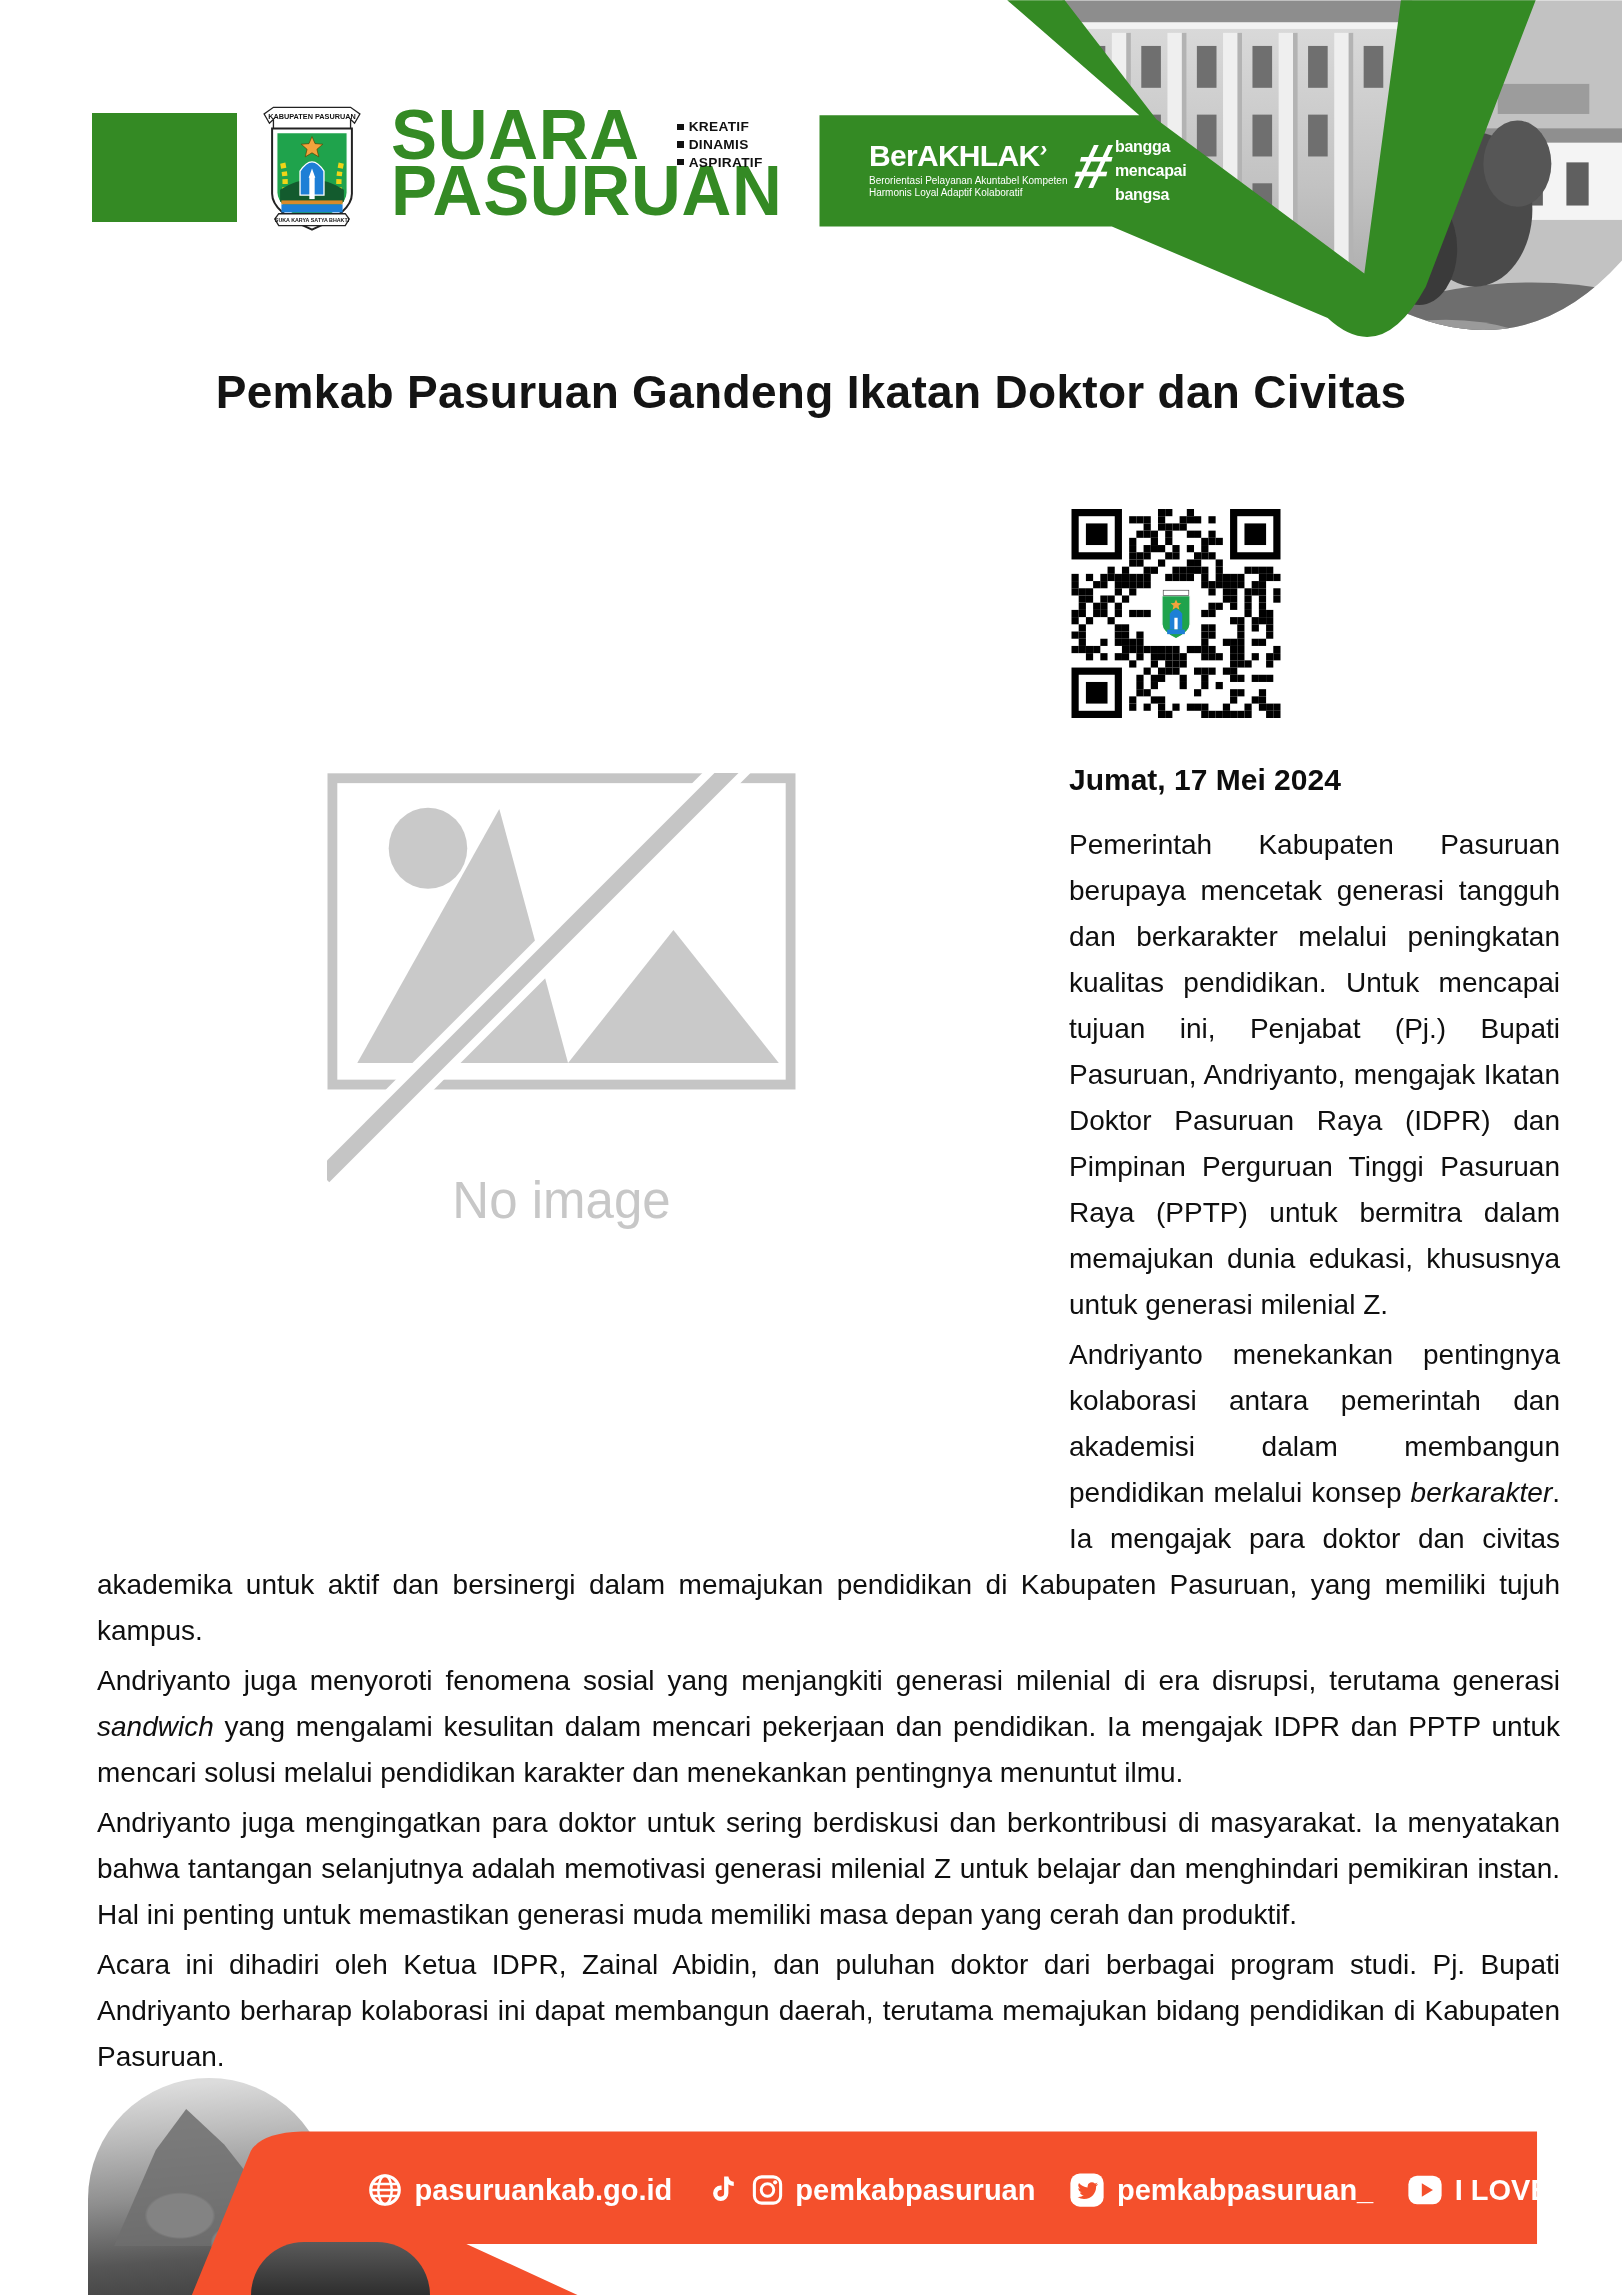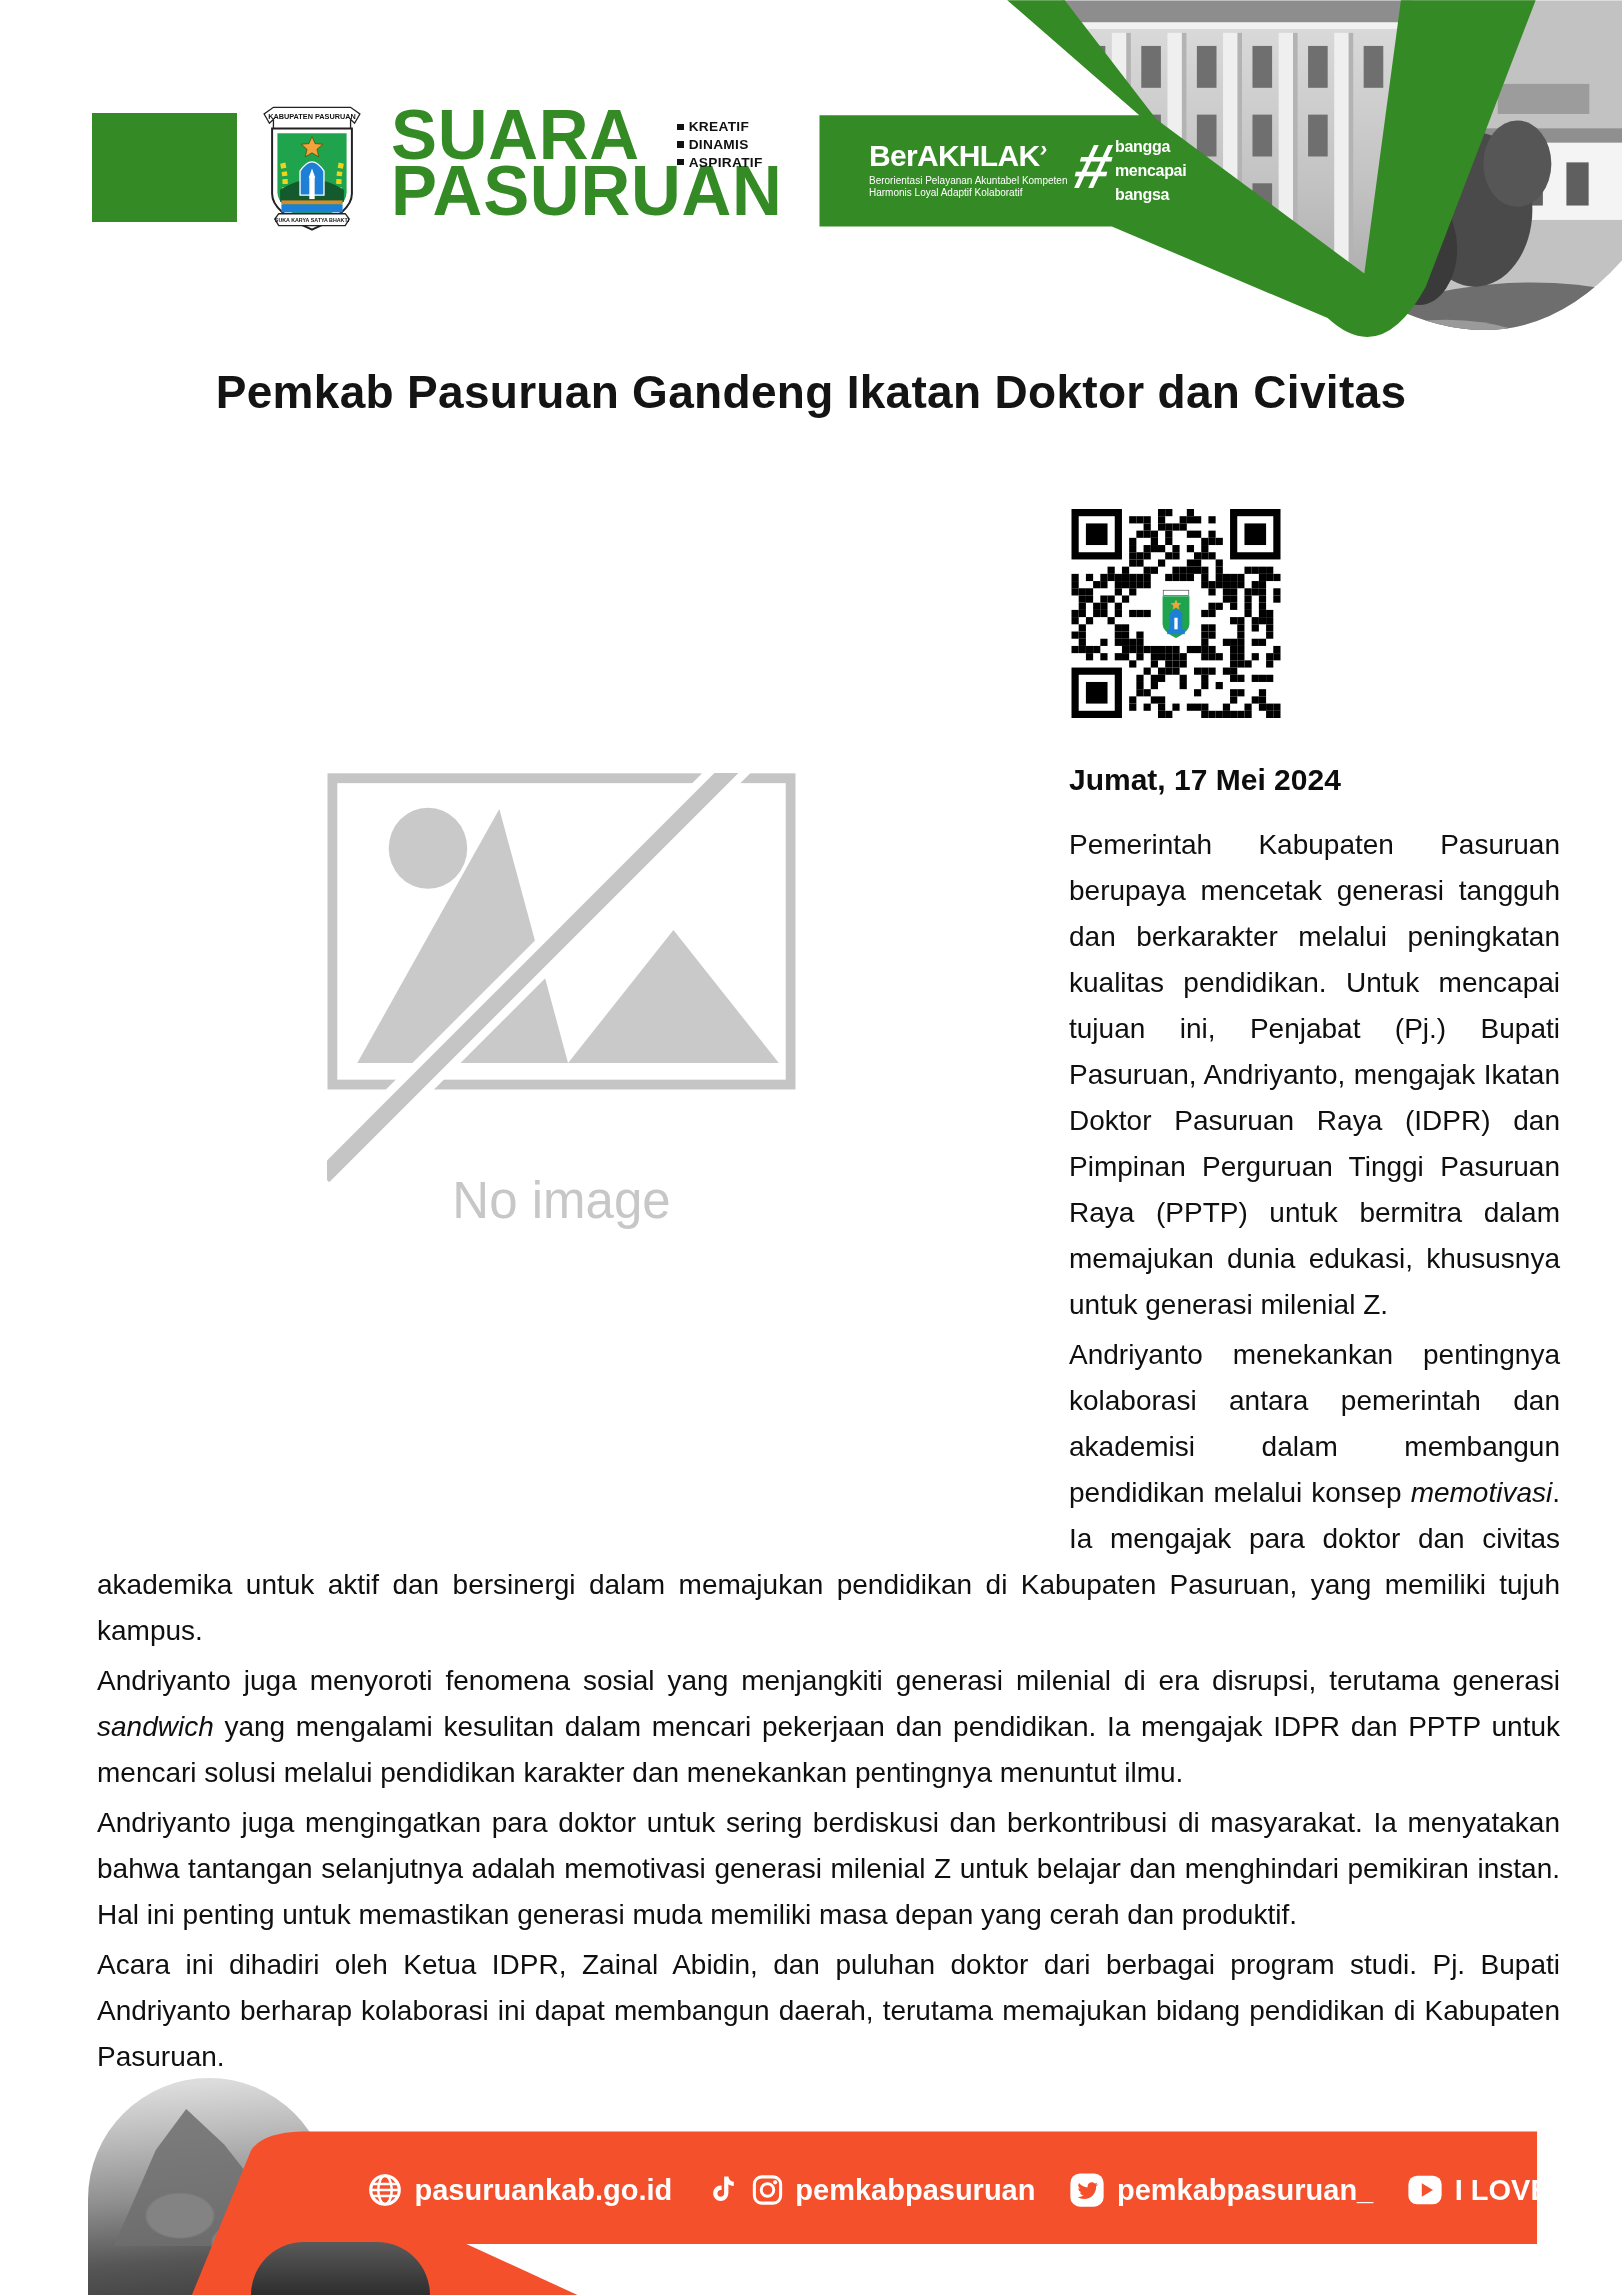--- a/index.html
+++ b/index.html
@@ -519,21 +519,21 @@
     </g>
     <line x1="-6" y1="616" x2="722" y2="-112" stroke="#ffffff" stroke-width="52"></line>
     <line x1="-6" y1="616" x2="722" y2="-112" stroke="#c5c5c5" stroke-width="26"></line>
   </svg>
   <div id="no-image-label" class="abs">No image</div>
 
   <div id="article-body" class="abs">
     <div id="float-spacer"></div>
     <div id="paragraphs">
         <p><span>Pemerintah Kabupaten Pasuruan berupaya mencetak generasi tangguh dan berkarakter melalui peningkatan kualitas pendidikan. Untuk mencapai tujuan ini, Penjabat (Pj.) Bupati Pasuruan, Andriyanto, mengajak Ikatan Doktor Pasuruan Raya (IDPR) dan Pimpinan Perguruan Tinggi Pasuruan Raya (PPTP) untuk bermitra dalam memajukan dunia edukasi, khususnya untuk generasi milenial Z.</span></p>
-        <p><span>Andriyanto menekankan pentingnya kolaborasi antara pemerintah dan akademisi dalam membangun pendidikan melalui konsep </span><em>memotivasi</em><span>. Ia mengajak para doktor dan civitas akademika untuk aktif dan bersinergi dalam memajukan pendidikan di Kabupaten Pasuruan, yang memiliki tujuh kampus.</span></p>
+        <p><span>Andriyanto menekankan pentingnya kolaborasi antara pemerintah dan akademisi dalam membangun pendidikan melalui konsep </span><em>berkarakter</em><span>. Ia mengajak para doktor dan civitas akademika untuk aktif dan bersinergi dalam memajukan pendidikan di Kabupaten Pasuruan, yang memiliki tujuh kampus.</span></p>
         <p><span>Andriyanto juga menyoroti fenomena sosial yang menjangkiti generasi milenial di era disrupsi, terutama generasi </span><em>sandwich</em><span> yang mengalami kesulitan dalam mencari pekerjaan dan pendidikan. Ia mengajak IDPR dan PPTP untuk mencari solusi melalui pendidikan karakter dan menekankan pentingnya menuntut ilmu.</span></p>
         <p><span>Andriyanto juga mengingatkan para doktor untuk sering berdiskusi dan berkontribusi di masyarakat. Ia menyatakan bahwa tantangan selanjutnya adalah memotivasi generasi milenial Z untuk belajar dan menghindari pemikiran instan. Hal ini penting untuk memastikan generasi muda memiliki masa depan yang cerah dan produktif.</span></p>
         <p><span>Acara ini dihadiri oleh Ketua IDPR, Zainal Abidin, dan puluhan doktor dari berbagai program studi. Pj. Bupati Andriyanto berharap kolaborasi ini dapat membangun daerah, terutama memajukan bidang pendidikan di Kabupaten Pasuruan.</span></p>
       </div>
   </div>
 
   <div id="dome1" class="abs">
       <div class="peak"></div>
     </div>
 

